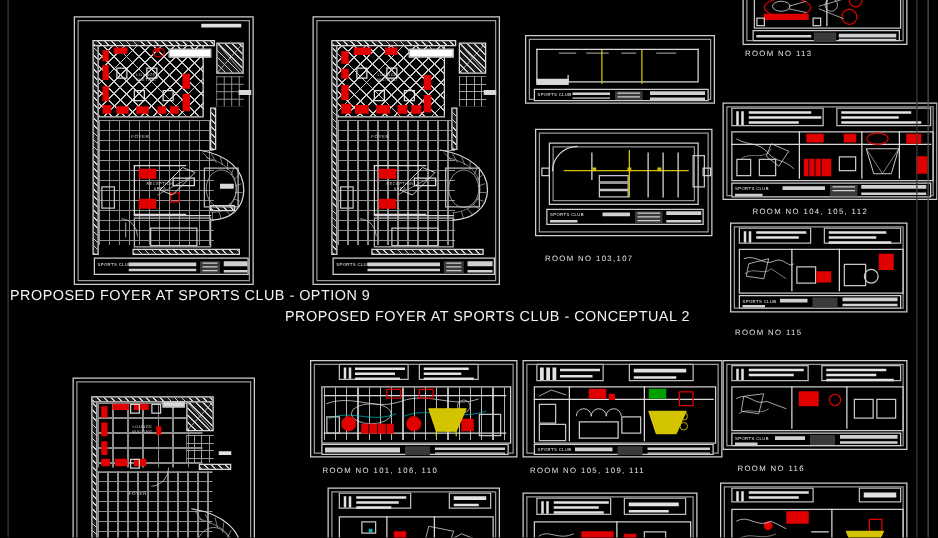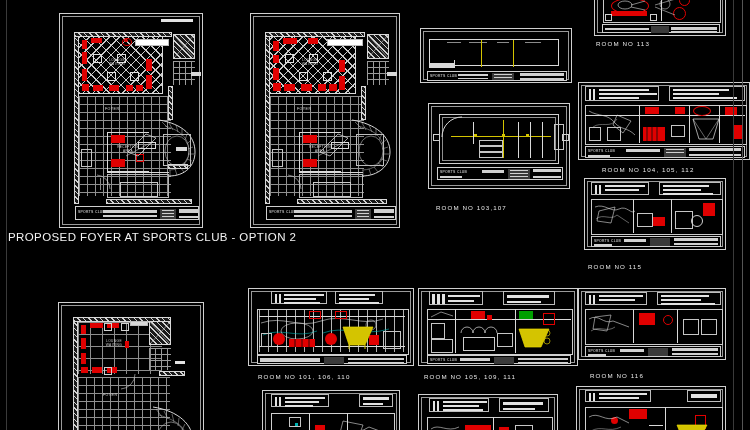--- a/index.html
+++ b/index.html
@@ -156,21 +156,21 @@
       <div class="tb-dark" style="left:84px;top:2px;width:16px;height:10px;"></div>
       <div class="tb-row" style="left:86px;top:3px;width:12px;height:1px;"></div>
       <div class="tb-row" style="left:86px;top:6px;width:12px;height:1px;"></div>
       <div class="tb-row" style="left:86px;top:9px;width:12px;height:1px;"></div>
       <div class="tb-row" style="left:103px;top:2px;width:19px;height:4px;"></div>
       <div class="tb-row" style="left:103px;top:9px;width:19px;height:2px;"></div>
     </div>
     <div class="nl" style="left:101px;top:5px;width:32px;height:3px;"></div>
   </div>
 
-  <div class="cap cap-lg" style="left:8px;top:231px;">PROPOSED FOYER AT SPORTS CLUB - OPTION 2</div>
+  <div class="cap cap-lg" style="left:8px;top:231px;">PROPOSED FOYER AT SPORTS CLUB - OPTION 9</div>
 
   <div class="sheet" style="left:250px;top:13px;width:150px;height:215px;">
     <div class="sheet-in"></div>
 
     <div class="pwall" style="left:14px;top:18px;width:5px;height:172px;"></div>
     <div class="pwall" style="left:14px;top:18px;width:100px;height:5px;"></div>
     <div class="pwall" style="left:46px;top:185px;width:90px;height:5px;"></div>
 
     <div class="hatch" style="left:19px;top:23px;width:86px;height:56px;"></div>
     <div class="ln-w" style="left:104px;top:23px;width:1px;height:56px;"></div>
@@ -255,20 +255,21 @@
       <div class="tb-row" style="left:27px;top:8px;width:58px;height:2px;"></div>
       <div class="tb-dark" style="left:88px;top:2px;width:16px;height:10px;"></div>
       <div class="tb-row" style="left:90px;top:3px;width:12px;height:1px;"></div>
       <div class="tb-row" style="left:90px;top:6px;width:12px;height:1px;"></div>
       <div class="tb-row" style="left:90px;top:9px;width:12px;height:1px;"></div>
       <div class="tb-row" style="left:107px;top:2px;width:20px;height:4px;"></div>
       <div class="tb-row" style="left:107px;top:9px;width:20px;height:2px;"></div>
     </div>
   </div>
 
+  <div class="cap cap-lg" style="left:228px;top:248px;">PROPOSED FOYER AT SPORTS CLUB - CONCEPTUAL 2</div>
 
   <div class="sheet" style="left:420px;top:28px;width:152px;height:55px;">
     <div class="sheet-in"></div>
     <div class="ln-w" style="left:8px;top:10px;width:130px;height:1px;"></div>
     <div class="ln-w" style="left:8px;top:36px;width:130px;height:1px;"></div>
     <div class="ln-w" style="left:8px;top:10px;width:1px;height:26px;"></div>
     <div class="ln-w" style="left:137px;top:10px;width:1px;height:26px;"></div>
     <div class="ln" style="left:26px;top:13px;width:14px;height:1px;"></div>
     <div class="ln" style="left:48px;top:13px;width:18px;height:1px;"></div>
     <div class="ln" style="left:76px;top:13px;width:12px;height:1px;"></div>

